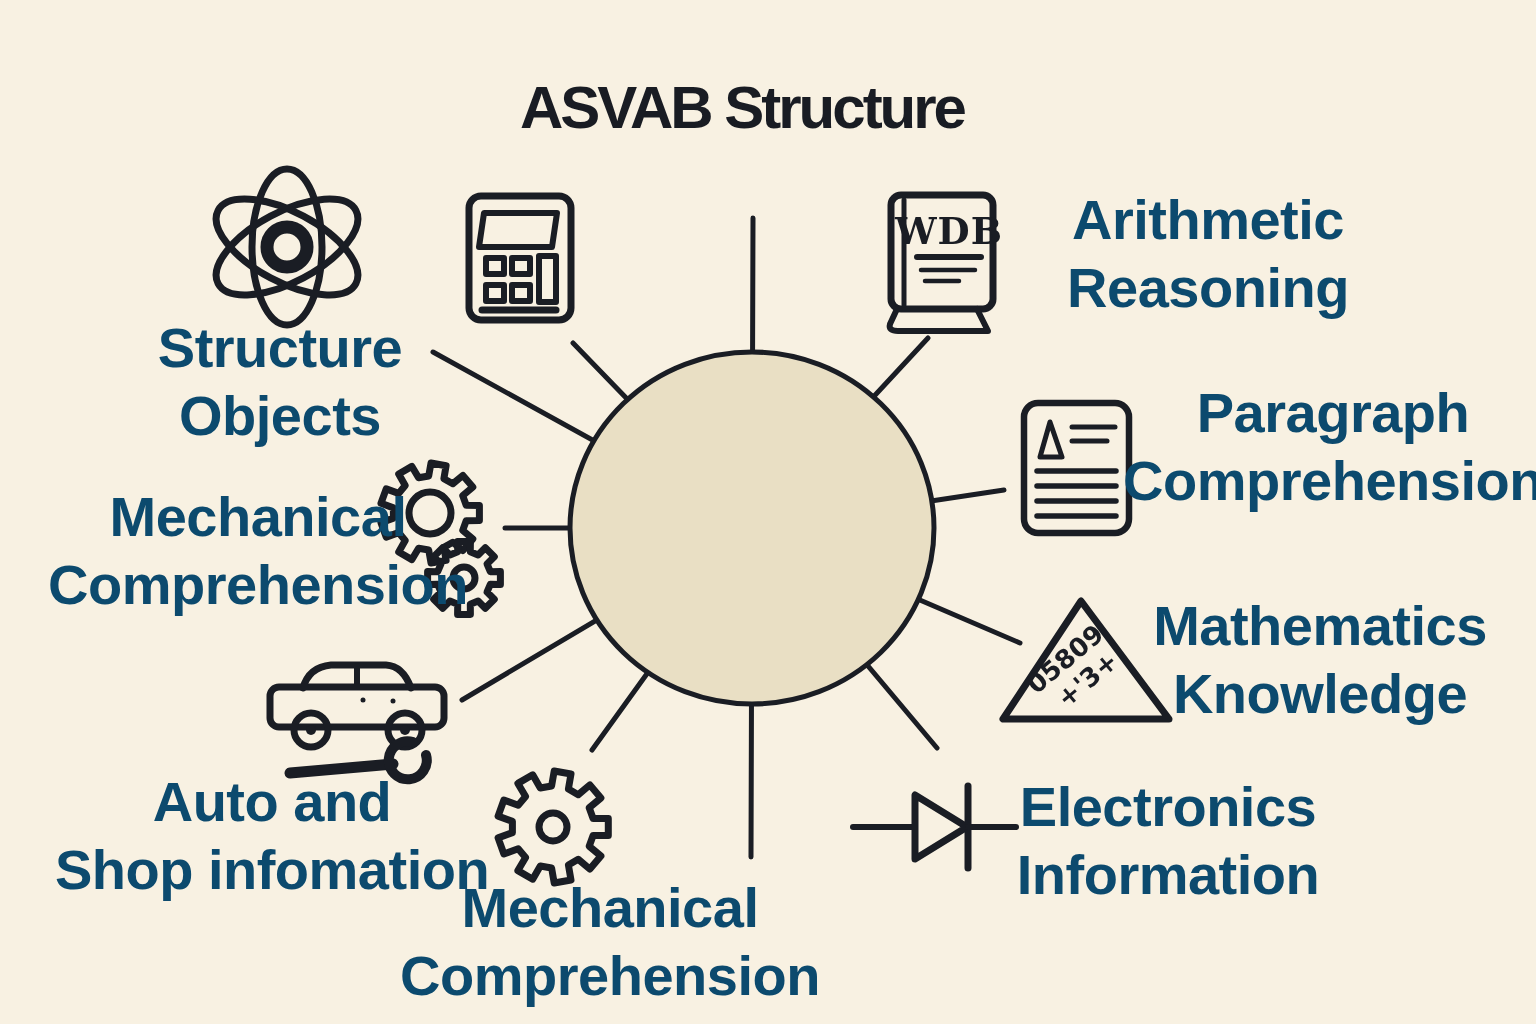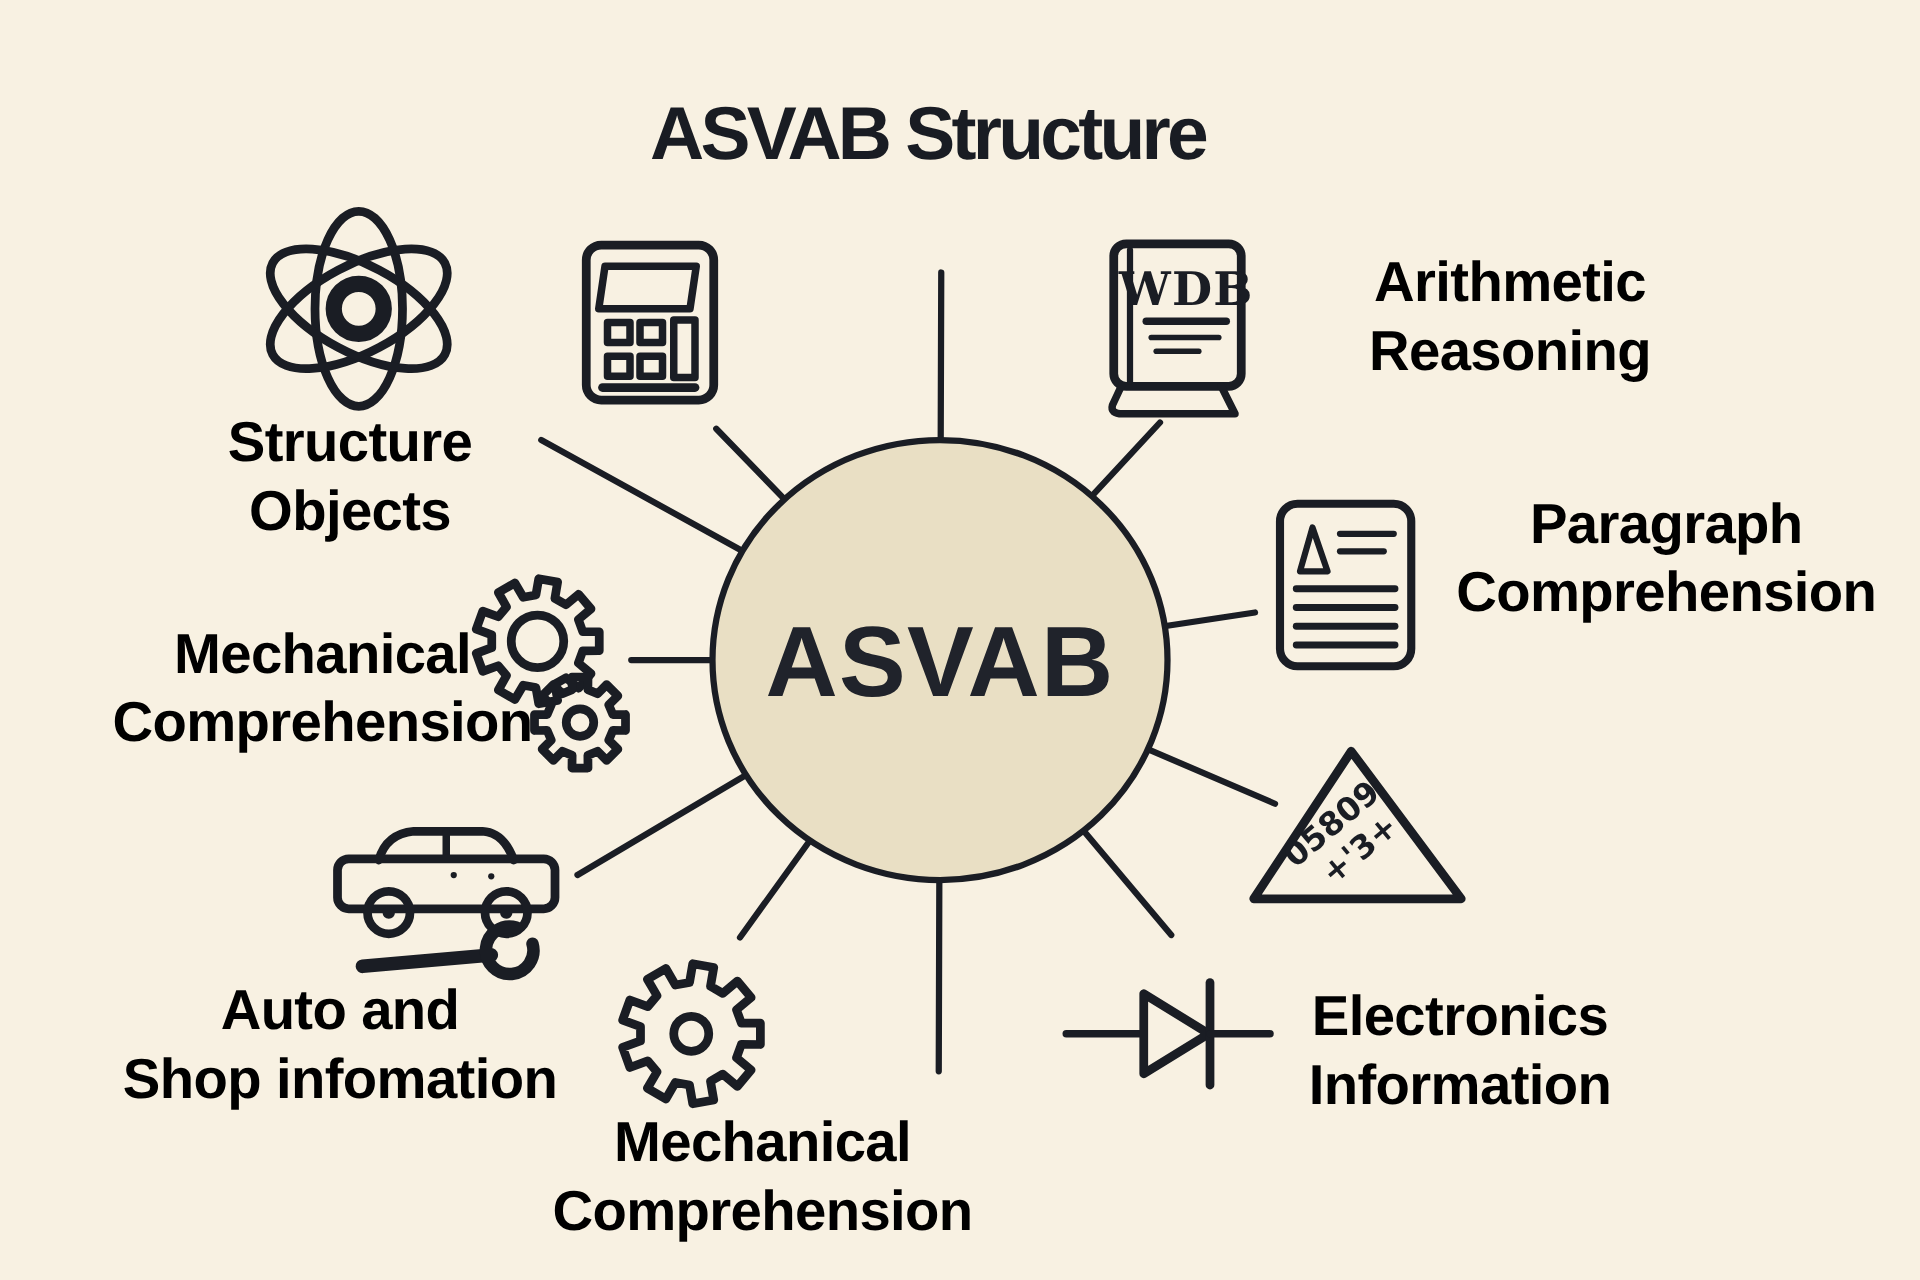--- a/index.html
+++ b/index.html
@@ -9,24 +9,24 @@
     background:#f8f1e2;
     overflow:hidden;
     font-family:"Liberation Sans",sans-serif;
   }
   #diagram-svg{position:absolute;left:0;top:0;}
   .label{
     position:absolute;
     transform:translate(-50%,-50%);
     text-align:center;
     font-weight:700;
-    font-size:45px;
+    font-size:56px;
     line-height:1.22;
     letter-spacing:-0.5px;
-    color:#000000;
+    color:#0c4a6e;
     white-space:pre-line;
   }
   .page-title{
     position:absolute;
     transform:translate(-50%,-50%);
     font-weight:700;
     font-size:60px;
     letter-spacing:-3px;
     color:#191c23;
     white-space:nowrap;
@@ -155,28 +155,29 @@
       <circle cx="405" cy="730" r="5" fill="#1a1d24" stroke="none"></circle>
       <circle cx="363" cy="700" r="2.5" fill="#1a1d24" stroke="none"></circle>
       <circle cx="393" cy="701" r="2.5" fill="#1a1d24" stroke="none"></circle>
       <line x1="290" y1="773" x2="393" y2="764" stroke-width="11"></line>
       <path d="M426,755 A19,19 0 1 1 413,742" stroke-width="10"></path>
     </g>
   </svg>
 
   <div class="page-title" style="left:742px;top:107px;">ASVAB Structure</div>
 
-  <div class="hub-label" style="left:752px;top:530px;">ASVAB</div>
 
   <div class="label" style="left:280px;top:382px;">Structure
 Objects</div>
   <div class="label" style="left:1208px;top:254px;">Arithmetic
 Reasoning</div>
   <div class="label" style="left:1333px;top:447px;">Paragraph
 Comprehension</div>
+  <div class="label" style="left:1320px;top:660px;">Mathematics
+Knowledge</div>
   <div class="label" style="left:1168px;top:841px;">Electronics
 Information</div>
   <div class="label" style="left:610px;top:942px;">Mechanical
 Comprehension</div>
   <div class="label" style="left:272px;top:836px;text-align:center;">Auto and
 Shop infomation</div>
   <div class="label" style="left:258px;top:551px;">Mechanical
 Comprehension</div>
 
 </div>

